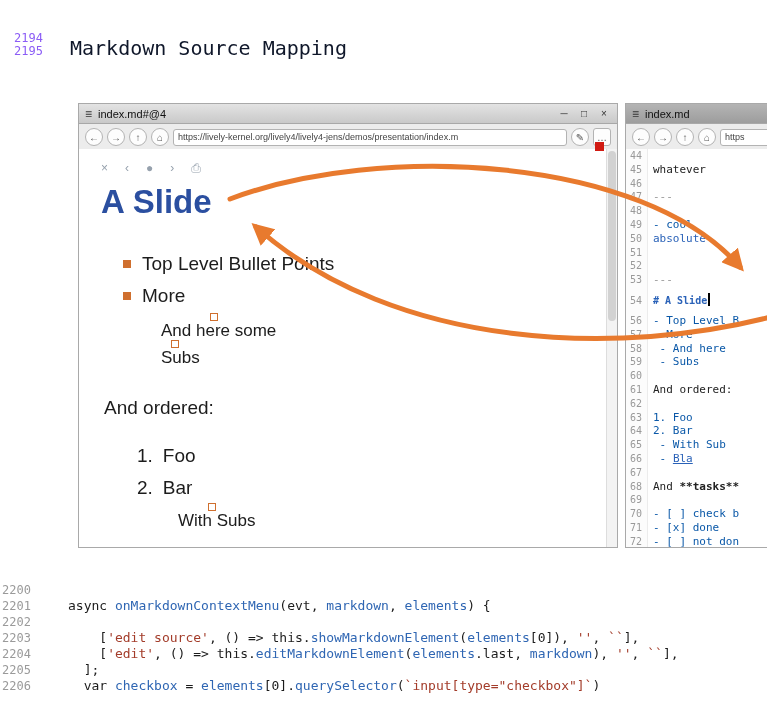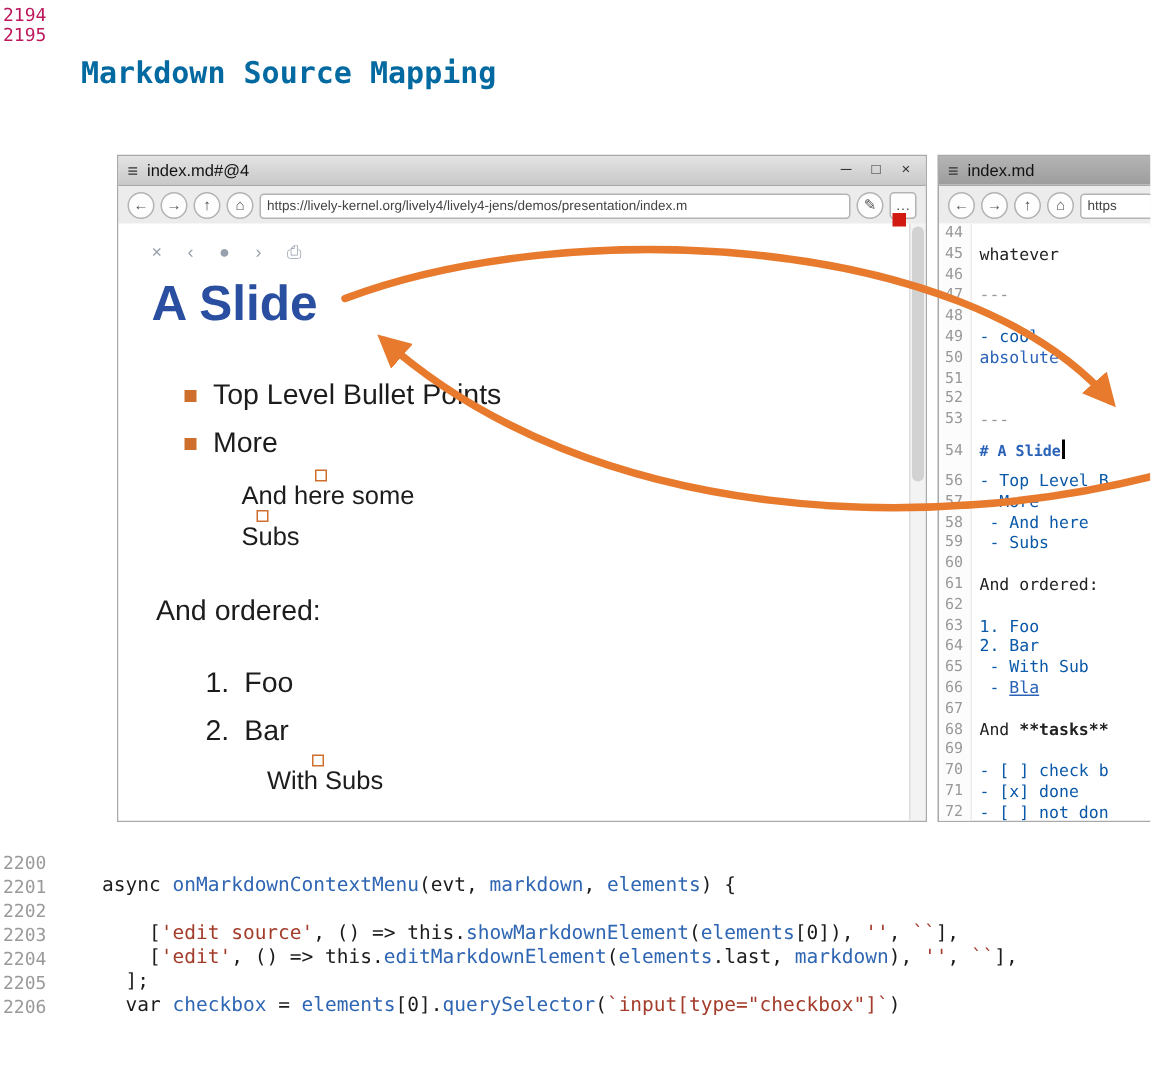--- a/index.html
+++ b/index.html
@@ -1,19 +1,19 @@
 <!DOCTYPE html>
 <html><head>
 <meta charset="utf-8">
 <style>
   html,body{margin:0;padding:0;background:#fff;width:767px;height:710px;overflow:hidden;
     font-family:"Liberation Sans",sans-serif;position:relative;}
-  .gutter-num{position:absolute;left:2px;font:12px "DejaVu Sans Mono",monospace;color:#be185d;}
-  #doc-heading{position:absolute;left:54px;top:36px;font-family:"DejaVu Sans Mono",monospace;
-    font-weight:bold;font-size:20px;color:#0369a1;}
+  .gutter-num{position:absolute;left:14px;font:12px "DejaVu Sans Mono",monospace;color:#8b5cf6;margin-top:28px;}
+  #doc-heading{position:absolute;left:70px;top:36px;font-family:"DejaVu Sans Mono",monospace;
+    font-weight:normal;font-size:20px;color:#0f172a;}
 
   #shot{position:absolute;left:78px;top:103px;width:689px;height:445px;overflow:hidden;}
   .window{position:absolute;background:#fff;border:1px solid #a9a9a9;box-sizing:border-box;}
   #win-left{left:0;top:0;width:540px;height:445px;}
   #win-right{left:547px;top:0;width:170px;height:445px;}
 
   .titlebar{height:19px;display:flex;align-items:center;gap:6px;padding:0 6px;
     background:linear-gradient(#e3e3e3,#c9c9c9);border-bottom:1px solid #a8a8a8;}
   #win-right .titlebar{background:linear-gradient(#b4b4b4,#9d9d9d);}
   .menu-ic{font-size:12px;color:#333;}
@@ -57,21 +57,21 @@
   .c-hr{color:#999;}
   .c-list{color:#0a58a8;}
   .c-blue{color:#2a62b8;}
   .c-header{color:#2a62b8;font-weight:bold;font-size:10px;}
   .c-link{color:#2a62b8;text-decoration:underline;}
   .c-bold{color:#222;font-weight:bold;}
   .cursor{display:inline-block;width:1.5px;height:13px;background:#000;vertical-align:-2px;margin-left:1px;}
 
   #arrows{position:absolute;left:0;top:0;z-index:40;pointer-events:none;}
 
-  #code-block{position:absolute;left:0;top:567px;width:636px;font-family:"DejaVu Sans Mono",monospace;
+  #code-block{position:absolute;left:0;top:582px;width:636px;font-family:"DejaVu Sans Mono",monospace;
     font-size:13px;}
   .crow{display:flex;height:16px;line-height:16px;white-space:pre;}
   .crow .g{width:34px;flex:none;color:#9a9a9a;font-size:12px;padding-left:2px;box-sizing:border-box;}
   .crow .code{margin-left:34px;white-space:pre;}
   .c-p{color:#1c1c1c;}
   .c-b{color:#2f66b3;}
   .c-s{color:#a33c2a;}
 </style>
 </head>
 <body>

